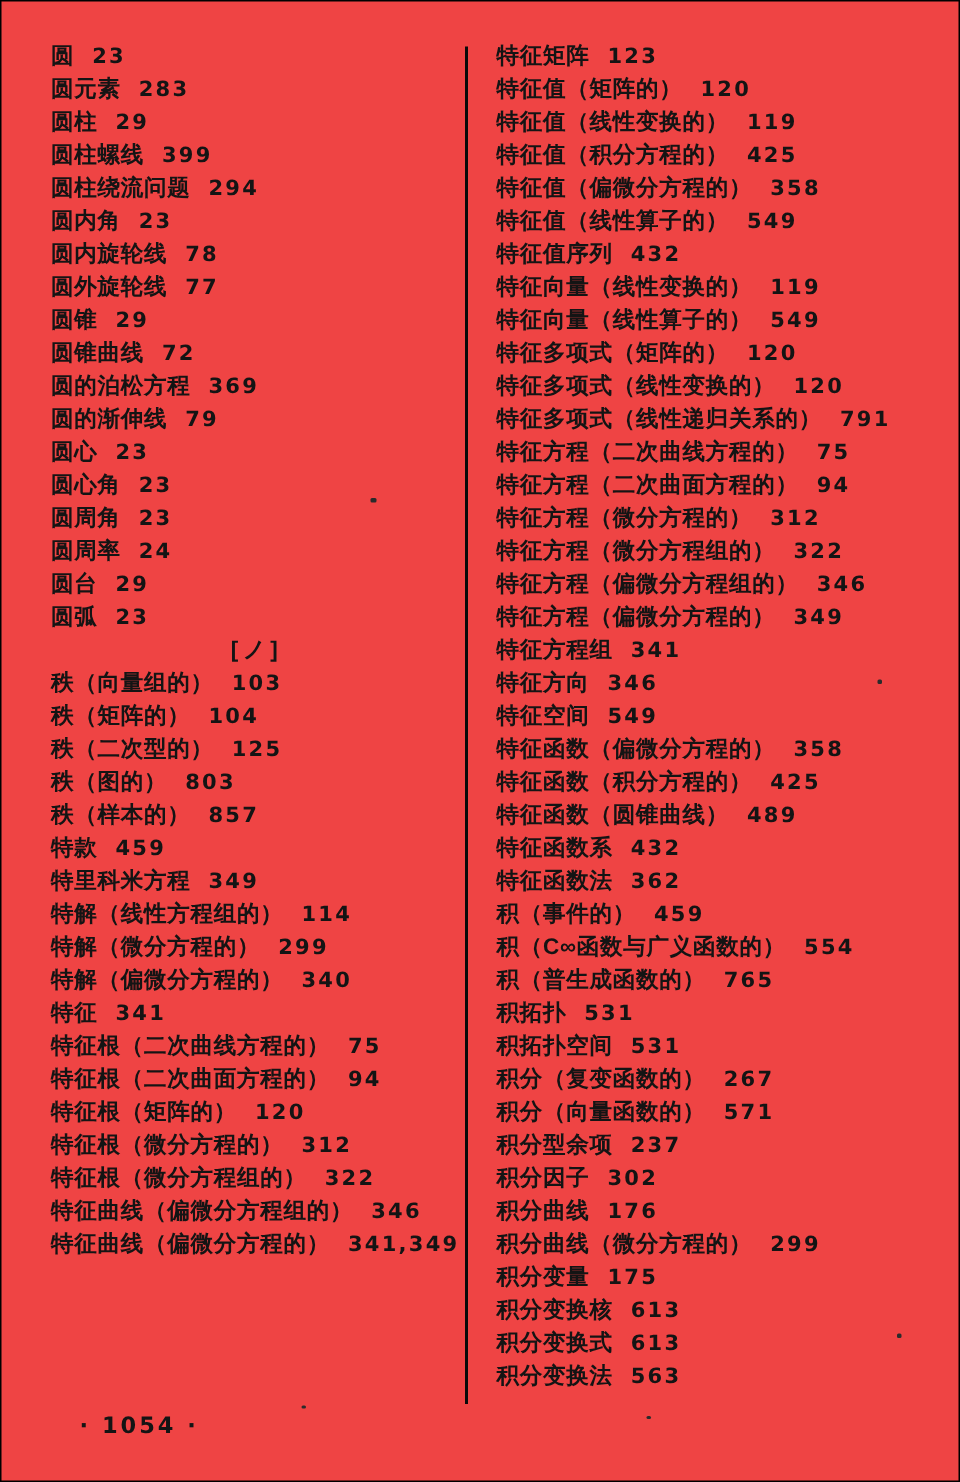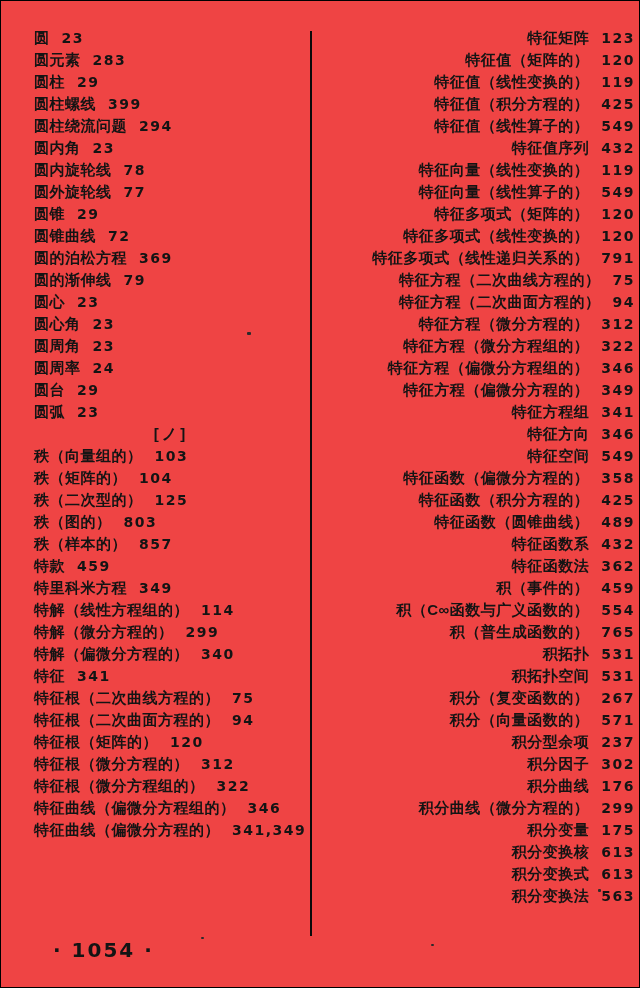--- a/index.html
+++ b/index.html
@@ -7,41 +7,41 @@
     width:640px; height:988px; position:relative;
     background:#ffffff;
     font-family:"Liberation Sans", sans-serif;
   }
   .page {
     position:absolute; left:0; top:0; width:638px; height:986px;
     border:1px solid #000; background:#ef4444; overflow:hidden;
   }
   .col { position:absolute; top:26px; }
   .col-left  { left:33px;  width:274px; }
-  .col-right { left:330px; width:304px;text-align:right; }
+  .col-right { left:330px; width:304px; }
   .entry {
     height:22px; line-height:22px; font-size:15px; font-weight:bold;
     color:#141414; white-space:nowrap; letter-spacing:0.5px;
   }
   .entry .term { display:inline-block; }
   .entry .pg {
     display:inline-block; margin-left:12px; letter-spacing:1.5px;
     font-family:"DejaVu Sans", sans-serif; font-size:14px; font-weight:bold;
   }
   .section-header {
     height:22px; line-height:22px; text-align:center;
     font-size:15px; font-weight:bold; color:#141414; letter-spacing:3px;
   }
   .divider {
     position:absolute; left:309px; top:30px; width:2px; height:905px;
     background:#0a0a0a;
   }
   .footer {
     position:absolute; left:52px; top:938px; height:22px; line-height:22px;
-    font-size:20px; font-weight:bold; color:#141414; letter-spacing:2px;
+    font-size:15px; font-weight:bold; color:#141414; letter-spacing:2px;
     font-family:"DejaVu Sans", sans-serif;
   }
   .speck {
     position:absolute; background:#2b2b2b; border-radius:1px;
   }
 </style>
 </head>
 <body>
 
 <div class="page">
@@ -86,20 +86,21 @@
       <div class="entry"><span class="term">特征曲线（偏微分方程的）</span><span class="pg">341,349</span></div>
     </div>
 
   <div class="divider"></div>
 
   <div class="col col-right" id="col-right">
       <div class="entry"><span class="term">特征矩阵</span><span class="pg">123</span></div>
       <div class="entry"><span class="term">特征值（矩阵的）</span><span class="pg">120</span></div>
       <div class="entry"><span class="term">特征值（线性变换的）</span><span class="pg">119</span></div>
       <div class="entry"><span class="term">特征值（积分方程的）</span><span class="pg">425</span></div>
+      <div class="entry"><span class="term">特征值（偏微分方程的）</span><span class="pg">358</span></div>
       <div class="entry"><span class="term">特征值（线性算子的）</span><span class="pg">549</span></div>
       <div class="entry"><span class="term">特征值序列</span><span class="pg">432</span></div>
       <div class="entry"><span class="term">特征向量（线性变换的）</span><span class="pg">119</span></div>
       <div class="entry"><span class="term">特征向量（线性算子的）</span><span class="pg">549</span></div>
       <div class="entry"><span class="term">特征多项式（矩阵的）</span><span class="pg">120</span></div>
       <div class="entry"><span class="term">特征多项式（线性变换的）</span><span class="pg">120</span></div>
       <div class="entry"><span class="term">特征多项式（线性递归关系的）</span><span class="pg">791</span></div>
       <div class="entry"><span class="term">特征方程（二次曲线方程的）</span><span class="pg">75</span></div>
       <div class="entry"><span class="term">特征方程（二次曲面方程的）</span><span class="pg">94</span></div>
       <div class="entry"><span class="term">特征方程（微分方程的）</span><span class="pg">312</span></div>

